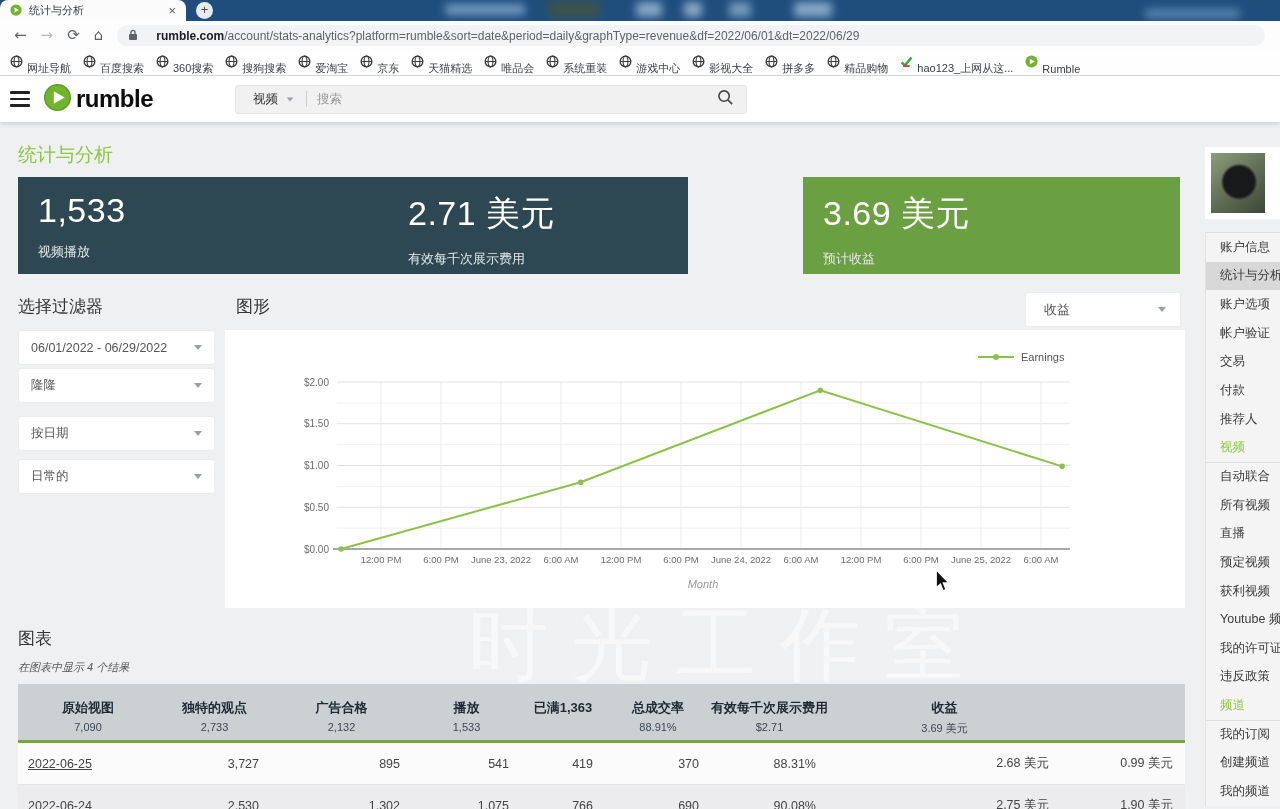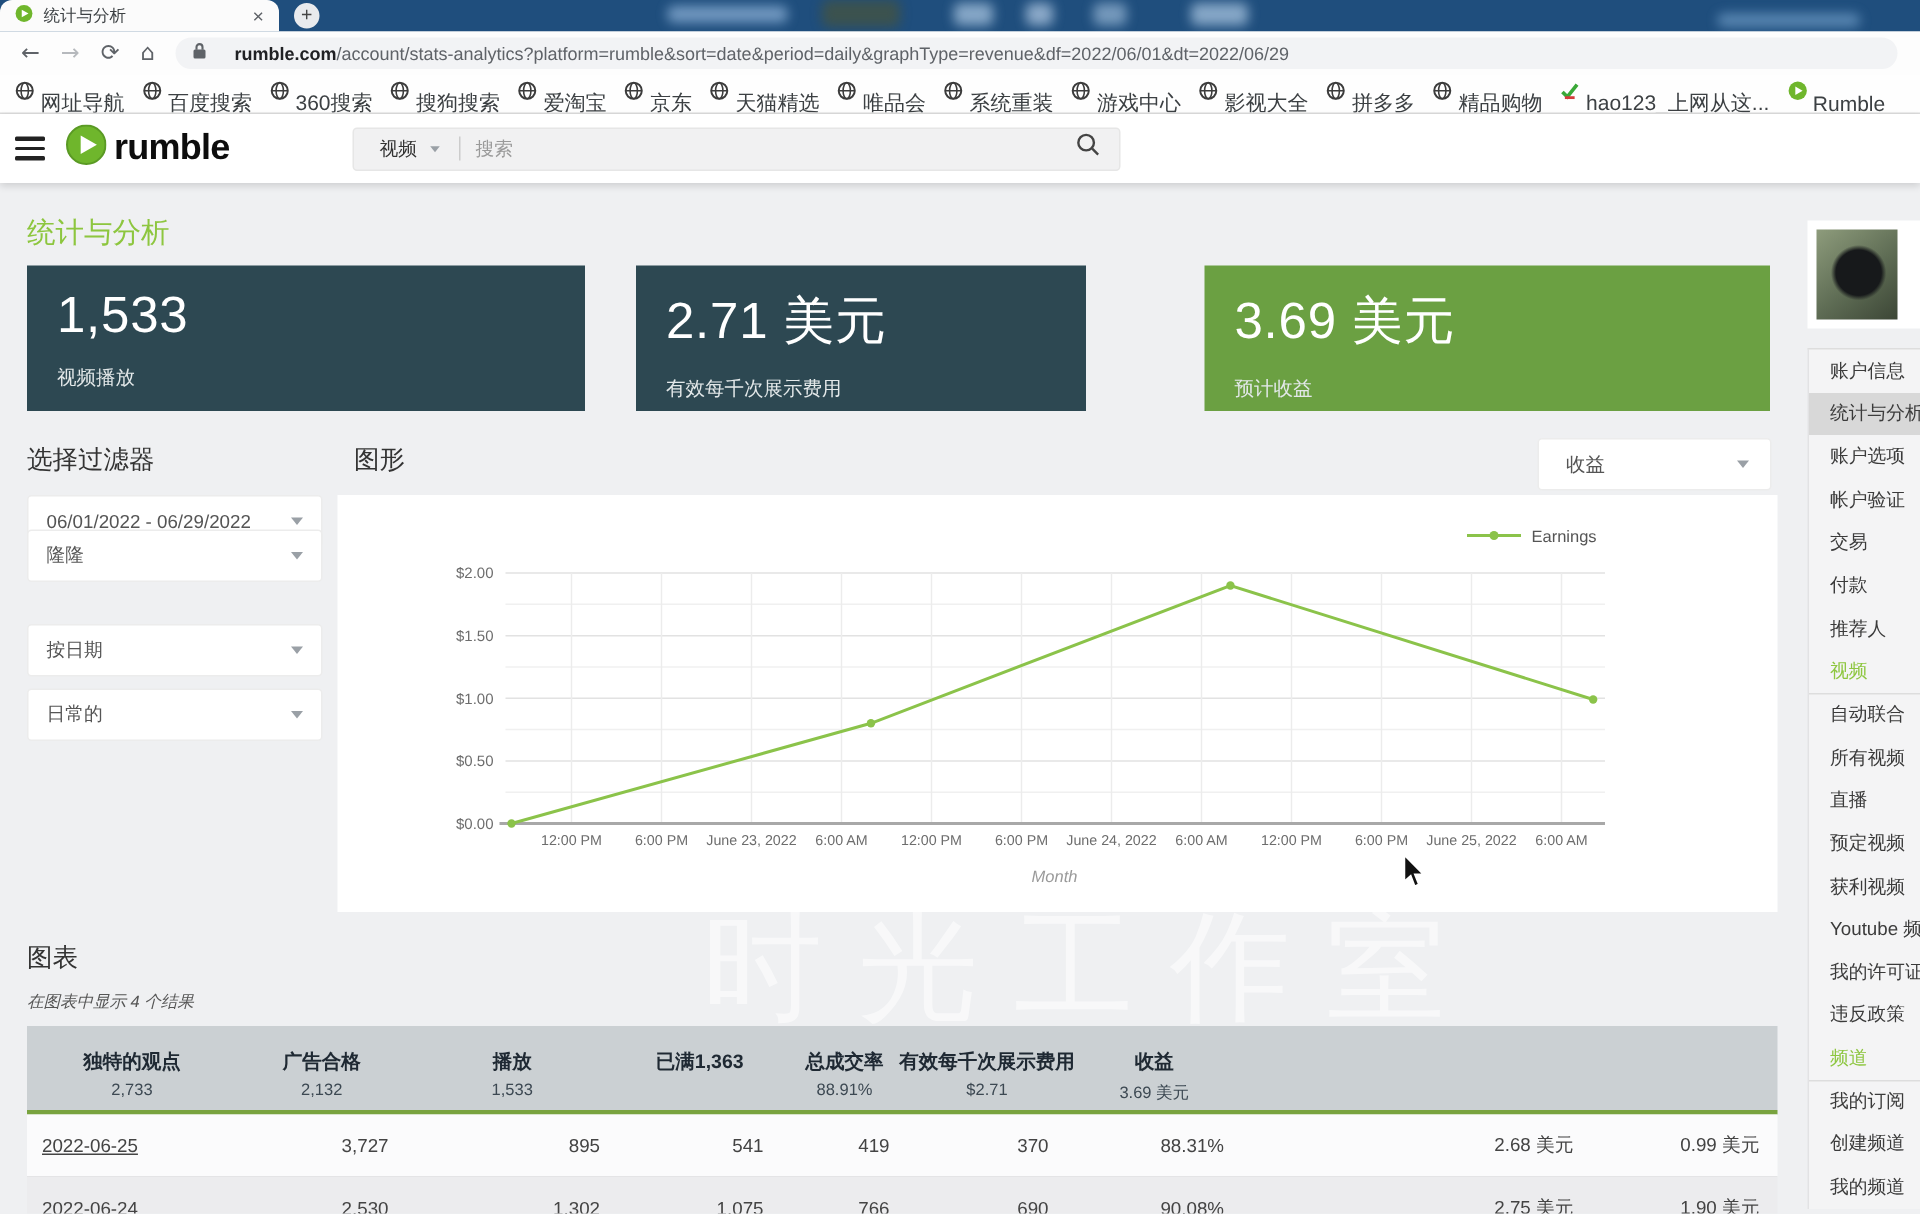--- a/index.html
+++ b/index.html
@@ -19,21 +19,21 @@
   .addressbar{left:0;top:21px;width:1280px;height:29px;background:#fdfdfd;display:flex;align-items:center;}
   .navico{font-family:"DejaVu Sans",sans-serif;font-size:15px;color:#5f6368;margin-left:14px;line-height:1;}
   .navico.disabled{color:#b6b9bd;}
   .omnibox{margin-left:14px;width:1148px;height:21px;background:#f2f3f5;border-radius:11px;
            display:flex;align-items:center;padding-left:11px;box-sizing:border-box;overflow:hidden;}
   .url{font-size:12px;color:#5f6368;margin-left:18px;white-space:nowrap;}
   .url b{color:#202124;font-weight:700;}
   .bookmarks{left:0;top:50px;width:1280px;height:26px;background:#fefefe;border-bottom:1px solid #dcdcdc;
              display:flex;align-items:center;padding-left:10px;box-sizing:border-box;gap:12px;overflow:hidden;}
   .bm{display:flex;align-items:center;gap:4px;white-space:nowrap;}
-  .bm-label{font-size:14px;color:#3c4043;margin-top:12px;}
+  .bm-label{font-size:11px;color:#3c4043;margin-top:12px;}
 
   
   .site-header{left:0;top:76px;width:1280px;height:46px;background:#fff;
                box-shadow:0 2px 5px rgba(0,0,0,.14);display:flex;align-items:center;z-index:5;}
   .hamburger{margin-left:10px;width:20px;display:flex;flex-direction:column;gap:4px;}
   .hamburger span{display:block;height:2.5px;background:#222;border-radius:1px;}
   .logo{display:flex;align-items:center;margin-left:14px;}
   .logo-text{font-size:24px;font-weight:800;color:#0d0d0d;margin-left:5px;letter-spacing:-.5px;}
   .searchbar{margin-left:82px;width:512px;height:29px;background:#f1f1f2;border:1px solid #e6e6e6;
              border-radius:3px;display:flex;align-items:center;box-sizing:border-box;}
@@ -287,35 +287,35 @@
     </span>
   </div>
 </div>
 
 <div class="abs page-title">统计与分析</div>
 
 <div class="abs card dark" style="left:18px;width:372px;">
   <div class="card-value">1,533</div>
   <div class="card-label">视频播放</div>
 </div>
-<div class="abs card dark" style="left:424px;width:300px;">
+<div class="abs card dark" style="left:388px;width:300px;">
   <div class="card-value">2.71 美元</div>
   <div class="card-label">有效每千次展示费用</div>
 </div>
 <div class="abs card green" style="left:803px;width:377px;">
   <div class="card-value">3.69 美元</div>
   <div class="card-label">预计收益</div>
 </div>
 
 <div class="abs section-title" style="left:18px;top:295px;">选择过滤器</div>
 <div class="abs dropdown" style="top:330px;">
   <span class="dd-label">06/01/2022 - 06/29/2022</span>
     <span class="caret"></span>
 </div>
-<div class="abs dropdown" style="top:353px;gap:12px;">
+<div class="abs dropdown" style="top:368px;gap:12px;">
   <span class="dd-label">隆隆</span>
     <span class="caret"></span>
 </div>
 <div class="abs dropdown" style="top:416px;">
   <span class="dd-label">按日期</span>
     <span class="caret"></span>
 </div>
 <div class="abs dropdown" style="top:459px;">
   <span class="dd-label">日常的</span>
     <span class="caret"></span>
@@ -377,20 +377,24 @@
       <circle cx="771" cy="27" r="3" fill="#8bc34a"></circle>
       <text x="796" y="31" font-size="11" text-anchor="start" fill="#555" font-family="&quot;Liberation Sans&quot;,&quot;DejaVu Sans&quot;,sans-serif">Earnings</text>
     </svg>
 </div>
 
 <div class="abs section-title" style="left:18px;top:627px;">图表</div>
 <div class="abs tbl-subtitle">在图表中显示 4 个结果</div>
 <div class="abs tbl">
   <div class="tbl-head" id="tbl-head">
       <div class="th">
+        <div class="th-label">原始视图</div>
+        <div class="th-total">7,090</div>
+      </div>
+      <div class="th">
         <div class="th-label">独特的观点</div>
         <div class="th-total">2,733</div>
       </div>
       <div class="th">
         <div class="th-label">广告合格</div>
         <div class="th-total">2,132</div>
       </div>
       <div class="th">
         <div class="th-label">播放</div>
         <div class="th-total">1,533</div>

